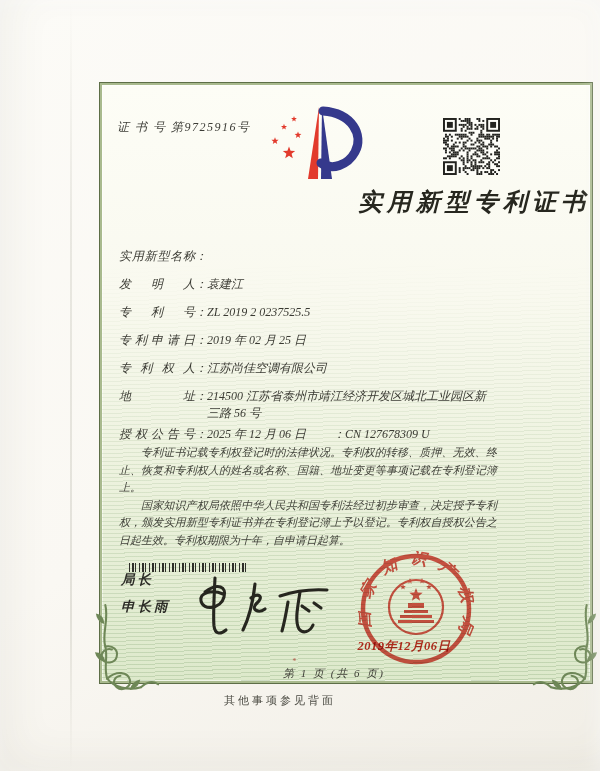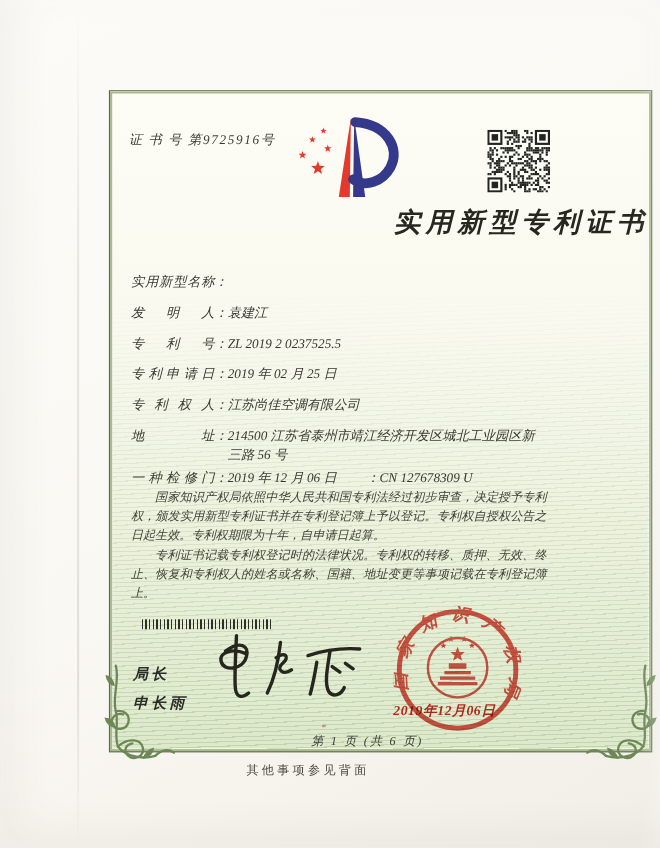--- a/index.html
+++ b/index.html
@@ -43,21 +43,21 @@
   .gpair{display:flex;}
   .gpair.first{width:214px;flex:none;}
 
   .paras{position:absolute;left:17px;top:359px;width:378px;font-size:11px;line-height:17.5px;
     text-align:justify;color:#41423a;}
   .paras p{margin:0;text-indent:2em;}
 
   .barcode{position:absolute;left:27px;top:478px;width:120px;height:9px;
     background:repeating-linear-gradient(90deg,#2f2f2a 0 1px,transparent 1px 3px,#2f2f2a 3px 5px,transparent 5px 6px,#2f2f2a 6px 7px,transparent 7px 10px);}
 
-  .director{position:absolute;left:19px;top:514px;font-family:"Liberation Sans","DejaVu Sans",sans-serif;
+  .director{position:absolute;left:19px;top:481px;font-family:"Liberation Sans","DejaVu Sans",sans-serif;
     font-size:13.5px;font-weight:bold;letter-spacing:3px;color:#2c2c27;line-height:27px;}
   .signature{position:absolute;left:85px;top:487px;width:150px;height:78px;}
 
   .seal{position:absolute;left:256px;top:466px;width:116px;height:116px;opacity:.92;mix-blend-mode:multiply;}
   .seal-date{position:absolute;left:244px;top:553px;width:116px;text-align:center;
     font-size:12.5px;font-weight:bold;color:#c92f22;letter-spacing:.5px;mix-blend-mode:multiply;}
 
   .page-mark{position:absolute;left:186px;top:572px;width:12px;text-align:center;
     font-size:8px;color:#b05a4a;}
   .page-indicator{position:absolute;left:0;right:24px;top:581px;text-align:center;
@@ -432,34 +432,34 @@
           <span class="colon">：</span>
         <span class="fvalue">江苏尚佳空调有限公司</span>
       </div>
       <div class="frow tight">
         <span class="flabel">地址</span>
           <span class="colon">：</span>
         <span class="fvalue">214500 江苏省泰州市靖江经济开发区城北工业园区新三路 56 号</span>
       </div>
       <div class="grant-row">
         <span class="gpair first">
-          <span class="flabel">一种检修门</span>
+          <span class="flabel">授权公告号</span>
             <span class="colon">：</span>
-          <span>2019 年 12 月 06 日</span>
+          <span>2025 年 12 月 06 日</span>
         </span>
         <span class="gpair">
             <span class="colon">：</span>
           <span>CN 127678309 U</span>
         </span>
       </div>
     </div>
 
     <div class="paras">
+      <p>专利证书记载专利权登记时的法律状况。专利权的转移、质押、无效、终止、恢复和专利权人的姓名或名称、国籍、地址变更等事项记载在专利登记簿上。</p>
       <p>国家知识产权局依照中华人民共和国专利法经过初步审查，决定授予专利权，颁发实用新型专利证书并在专利登记簿上予以登记。专利权自授权公告之日起生效。专利权期限为十年，自申请日起算。</p>
-      <p>专利证书记载专利权登记时的法律状况。专利权的转移、质押、无效、终止、恢复和专利权人的姓名或名称、国籍、地址变更等事项记载在专利登记簿上。</p>
     </div>
 
     <div class="barcode"></div>
 
     <div class="director">
       <div>局长</div>
       <div>申长雨</div>
     </div>
 
     <svg class="signature" viewBox="0 0 150 78">

